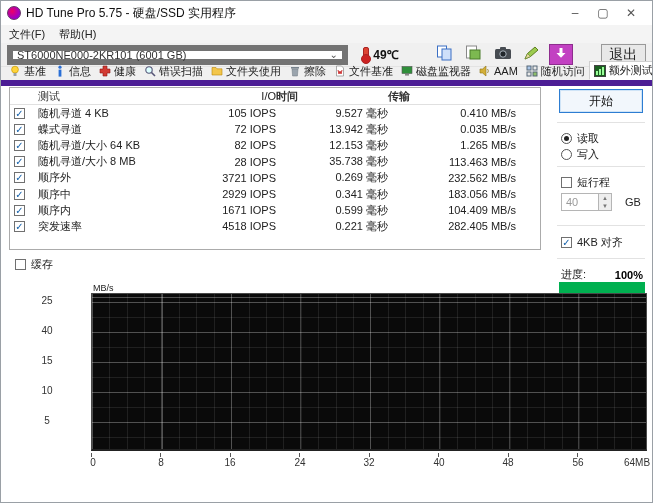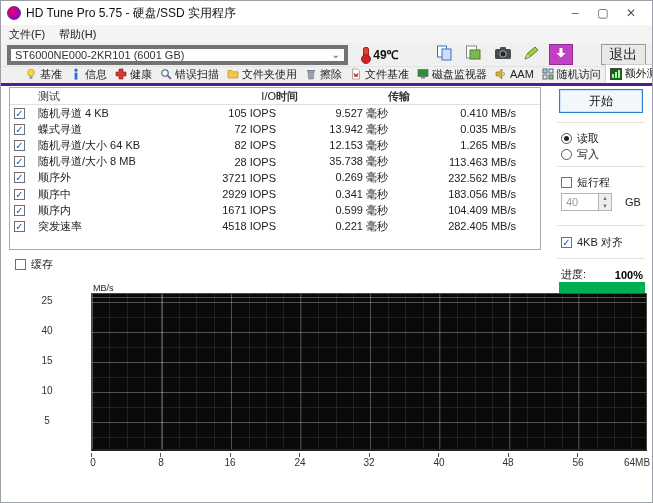--- a/index.html
+++ b/index.html
@@ -16,40 +16,40 @@
   .winbtns { display:flex; gap:14px; padding-right:8px; color:#555; }
   .wbtn { width:14px; text-align:center; font-size:12px; cursor:default; }
 
   
   .menubar { position:absolute; left:0; top:24px; right:0; height:18px; background:#f4f4f4;
              display:flex; align-items:center; gap:14px; padding:0 8px; font-size:11px; }
 
   
   .toolbar { position:absolute; left:0; top:42px; right:0; height:24px; background:#f0f0f0;
              display:flex; align-items:center; padding:0 6px; border-bottom:1px solid #e3e3e3; }
-  .combo { width:360px; height:20px; background:#fff; border:4px solid #737373; display:flex;
+  .combo { width:360px; height:20px; background:#fff; border:6px solid #737373; display:flex;
            align-items:center; padding:0 4px; font-size:11px; color:#333; }
   .combo .val { flex:1; white-space:nowrap; overflow:hidden; }
   .caret { color:#555; font-size:10px; }
   .thermo { margin-left:12px; width:10px; height:18px; position:relative; }
   .thermo::before { content:""; position:absolute; left:3px; top:1px; width:4px; height:11px;
                     background:#d43; border-radius:2px; border:1px solid #a22; }
   .thermo::after { content:""; position:absolute; left:1px; bottom:0; width:8px; height:8px;
                    background:#c22; border-radius:50%; border:1px solid #a22; }
   .temp { font-weight:bold; font-size:12px; margin:0 10px 0 4px; color:#111; }
   .tb-icons { display:flex; gap:5px; margin-left:24px; }
   .tbtn { width:24px; height:21px; border:1px solid transparent; display:flex; align-items:center;
           justify-content:center; background:transparent; }
   .tbtn.hl { background:#c241c2; border:1px solid #8e2d8e; }
   .exit { margin-left:28px; width:48px; height:21px; background:#e8e8e8; border:1px solid #999;
           font-size:14px; color:#222; font-family:inherit; }
 
   
   .tabbar { position:absolute; left:0; top:66px; right:0; height:19px; background:#f0f0f0;
-            border-bottom:3px solid #4c1d95; display:flex; align-items:flex-end; padding-left:20px; }
+            border-bottom:6px solid #4c1d95; display:flex; align-items:flex-end; padding-left:4px; }
   .tab { display:flex; align-items:center; gap:3px; height:18px; padding:0 4px; font-size:11px;
          color:#222; white-space:nowrap; }
   .tab.active { background:#fff; border:1px solid #cfcfcf; border-bottom:1px solid #fff; height:19px; }
   .ticon { width:12px; height:12px; display:inline-block; }
   .ticon svg { display:block; width:12px; height:12px; }
 
   
   .table { position:absolute; left:8px; top:86px; width:532px; height:163px; background:#fff;
            border:1px solid #ababab; font-size:11px; }
   .trow { display:grid; grid-template-columns:24px 150px 88px 112px 128px 1fr; align-items:center;

